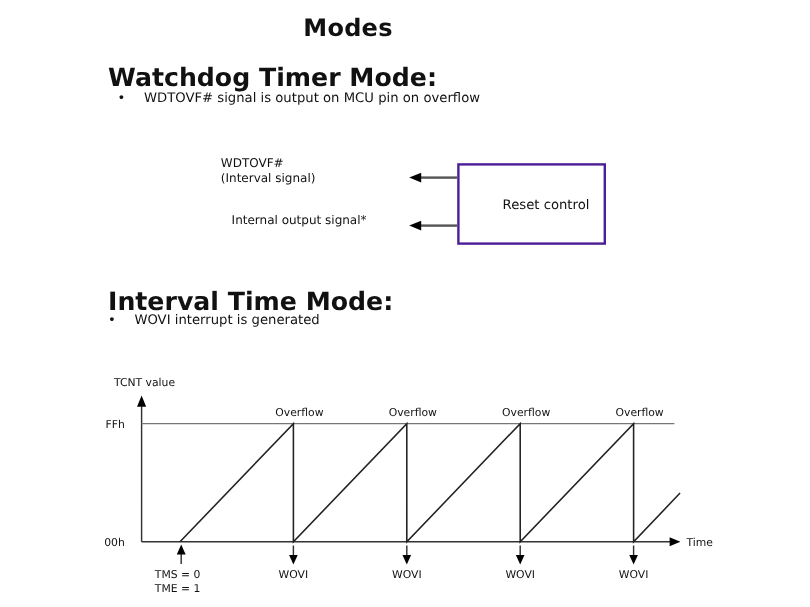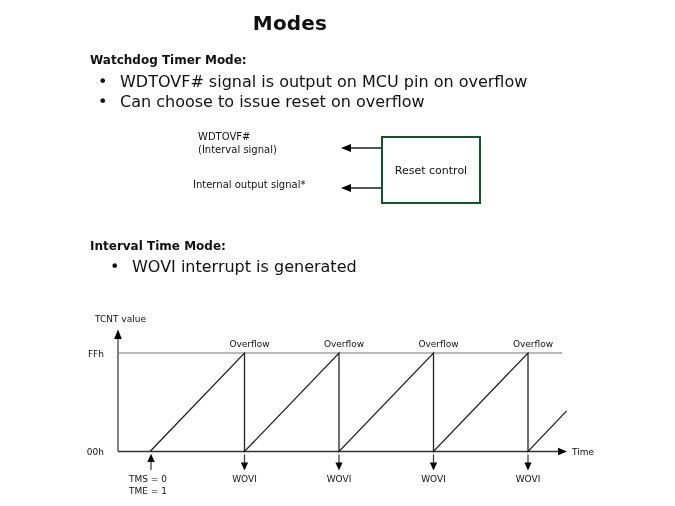--- a/index.html
+++ b/index.html
@@ -4,58 +4,57 @@
 <style>
   html,body { margin:0; padding:0; }
   body {
     width:675px; height:506px; background:#ffffff; position:relative; overflow:hidden;
     font-family:"DejaVu Sans","Liberation Sans",sans-serif; color:#111111;
   }
   .title {
     position:absolute; top:11px; left:0; width:580px; text-align:center;
     font-size:20px; font-weight:bold; letter-spacing:0.2px;
   }
-  .section-heading { position:absolute; font-size:12px; font-weight:bold; white-space:nowrap; }
+  .section-heading { position:absolute; font-size:21px; font-weight:bold; white-space:nowrap; }
   #wd-heading { left:90px; top:53px; }
   #iv-heading { left:90px; top:239px; }
-  .bullets { position:absolute; margin:0; padding:0; list-style:none; font-size:16px; }
+  .bullets { position:absolute; margin:0; padding:0; list-style:none; font-size:11px; }
   #wd-bullets { left:96px; top:72px; }
-  #iv-bullets { left:108px; top:257px; }
+  #iv-bullets { left:88px; top:257px; }
   .bullets li { line-height:20px; padding-left:24px; position:relative; white-space:nowrap; }
   .bullets li::before { content:"\2022"; position:absolute; left:2px; }
 
   
   .rc-box {
     position:absolute; left:381px; top:136px; width:96px; height:64px;
-    border:2px solid #14532d; background:#ffffff;
-    display:flex; align-items:center; justify-content:center; font-size:11px; white-space:nowrap;
+    border:2px solid #4c1d95; background:#ffffff;
+    display:flex; align-items:center; justify-content:center; font-size:11px; white-space:nowrap;padding-left:24px;
   }
   .sig-label { position:absolute; font-size:10px; line-height:13px; white-space:nowrap; }
-  #sig1 { left:198px; top:130px; }
+  #sig1 { left:184px; top:130px; }
   #sig2 { left:193px; top:178px; }
   .aline { position:absolute; left:350px; width:31px; height:1.5px; background:#555555; }
   #aline1 { top:147px; }
   #aline2 { top:187px; }
   .ahead { position:absolute; left:341px; width:0; height:0;
     border-top:4px solid transparent; border-bottom:4px solid transparent; border-right:10px solid #000000; }
   #ahead1 { top:144px; }
   #ahead2 { top:184px; }
 
   #chart-svg { position:absolute; left:0; top:0; }
   #chart-svg text { font-family:"DejaVu Sans","Liberation Sans",sans-serif; fill:#111111; font-size:9px; }
 </style>
 </head>
 <body>
 
 <div class="title">Modes</div>
 
 <div class="section-heading" id="wd-heading">Watchdog Timer Mode:</div>
 <ul class="bullets" id="wd-bullets">
   <li>WDTOVF# signal is output on MCU pin on overflow</li>
-  <li>Can choose to issue reset on overflow</li>
 </ul>
 
 <div class="sig-label" id="sig1">
   <div>WDTOVF#</div>
   <div>(Interval signal)</div>
 </div>
 <div class="sig-label" id="sig2">Internal output signal*</div>
 <div class="aline" id="aline1"></div>
 <div class="ahead" id="ahead1"></div>
 <div class="aline" id="aline2"></div>

